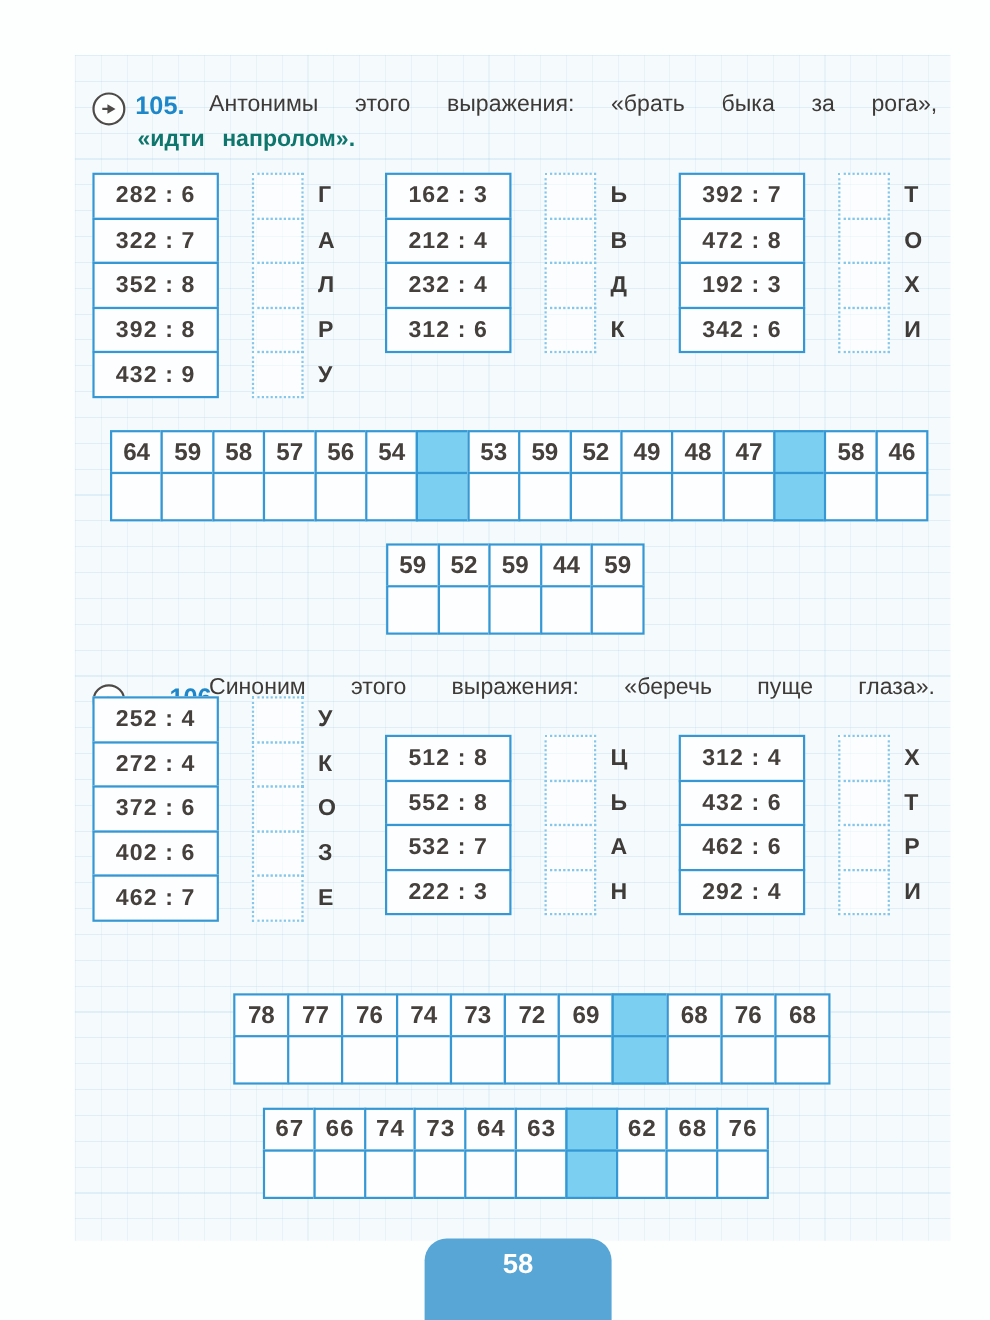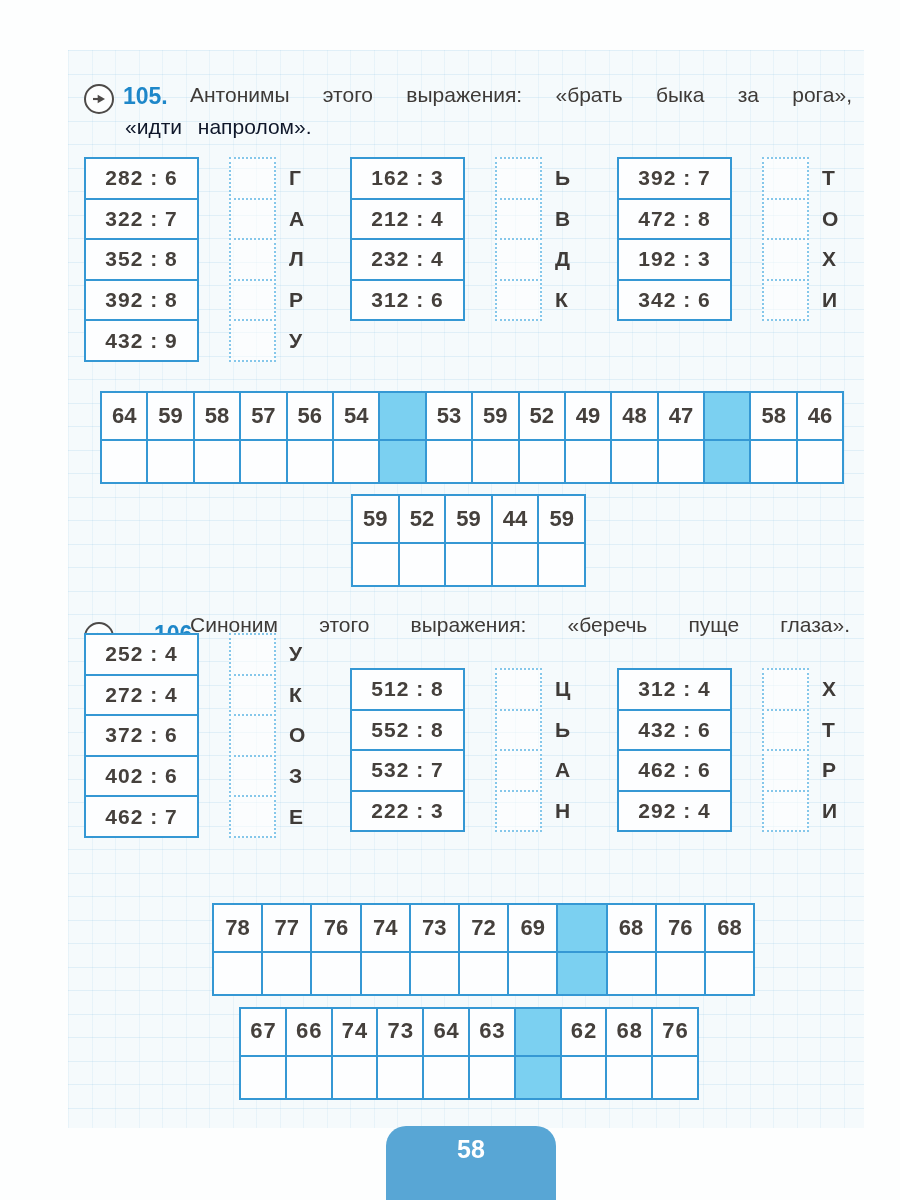--- a/index.html
+++ b/index.html
@@ -9,41 +9,41 @@
     background-color:rgba(236,246,251,.45);
     background-image:
       repeating-linear-gradient(to bottom, rgba(140,195,228,.20) 0 1px, transparent 1px 23.5px),
       repeating-linear-gradient(to right, rgba(140,195,228,.13) 0 1px, transparent 1px 23.5px);}
   .exheader-icon{position:absolute;width:30px;height:30px;border:2.5px solid #4d4a48;border-radius:50%;
     box-sizing:border-box;display:flex;align-items:center;justify-content:center;background:#fdfefe;}
   .exheader-icon svg{width:16px;height:16px;}
   .exnum{position:absolute;font-size:23px;font-weight:bold;color:var(--accent);}
   .exline1{position:absolute;font-size:21px;font-weight:400;color:#3e3a37;text-align:justify;}
   .exline1::after{content:"";display:inline-block;width:100%;}
-  .exline2{position:absolute;font-size:21px;font-weight:400;color:#0f172a;word-spacing:10px;}
+  .exline2{position:absolute;font-size:21px;font-weight:700;color:#0f766e;word-spacing:10px;}
   .group{position:absolute;display:flex;align-items:flex-start;}
   .ptable{display:flex;flex-direction:column;}
   .prow{box-sizing:border-box;width:115px;height:42.6px;margin-top:-2px;border:2px solid var(--tb);
     background:#fdfeff;display:flex;align-items:center;justify-content:center;
     font-weight:bold;font-size:21px;color:var(--ink);letter-spacing:1px;}
   .prow:first-child{margin-top:0;}
   .answers{display:flex;flex-direction:column;margin-left:30px;}
   .abox{box-sizing:border-box;width:47px;height:42.6px;margin-top:-2px;border:2px dotted var(--dash);
     background:rgba(255,255,255,.55);}
   .abox:first-child{margin-top:0;}
   .letters{display:flex;flex-direction:column;margin-left:13px;}
   .lrow{height:42.6px;margin-top:-2px;display:flex;align-items:center;
     font-weight:bold;font-size:21px;color:#3f3b38;}
   .lrow:first-child{margin-top:0;}
   .strip{position:absolute;display:flex;}
   .scol{display:flex;flex-direction:column;margin-left:-2px;}
   .scol:first-child{margin-left:0;}
   .cell{box-sizing:border-box;border:2px solid var(--tb);width:var(--cw);background:#fdfeff;
     display:flex;align-items:center;justify-content:center;font-weight:bold;font-size:22px;color:var(--ink);}
-  .cell.top{height:50px;}
+  .cell.top{height:40px;}
   .cell.bot{height:45px;margin-top:-2px;}
   .cell.hl{background:var(--hl);}
   #strip-105-0{left:100px;top:391px;--cw:48.4px;}
   #strip-105-1{left:351px;top:494px;--cw:48.6px;}
   #strip-106-0{left:212px;top:903px;--cw:51.2px;}
   #strip-106-1{left:239px;top:1007px;font-family:Liberation Mono, monospace;--cw:47.8px;}
   #g105-0{left:84px;top:157px;} #g105-1{left:350px;top:157px;} #g105-2{left:617px;top:157px;}
   #g106-0{left:84px;top:633px;} #g106-1{left:350px;top:668px;} #g106-2{left:617px;top:668px;align-items:center;}
   #page-tab{position:absolute;left:386px;top:1126px;width:170px;height:74px;
     background:var(--tab);border-radius:20px 20px 0 0;display:flex;justify-content:center;}

